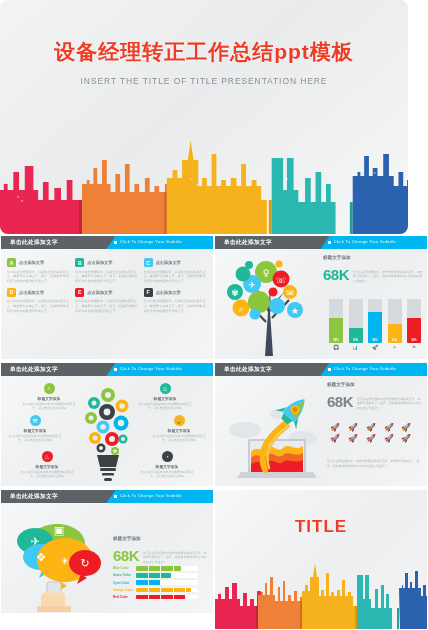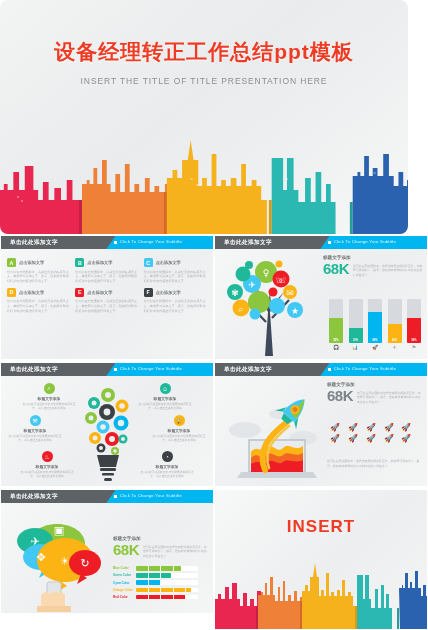--- a/index.html
+++ b/index.html
@@ -46,21 +46,21 @@
           display:grid; grid-template-columns:repeat(3,1fr); gap:4px 5px; }
   .card{ }
   .card-top{ display:flex; align-items:center; gap:3px; }
   .badge{ width:9px; height:9px; border-radius:1.5px; color:#fff;
           font-size:5.4px; font-weight:bold; display:flex; align-items:center; justify-content:center; }
   .card-h{ font-size:4.2px; font-weight:bold; color:#6f7579; }
   .card-b{ margin-top:2.5px; font-size:3.1px; line-height:1.55; color:#a9aeb1; }
 
   
   .stat-h{ font-size:4.6px; font-weight:bold; color:#6f7579; }
-  .stat-row{ display:flex; align-items:flex-start; gap:4px; margin-top:1px; }
+  .stat-row{ display:flex; align-items:flex-start; gap:4px; margin-top:7px; }
   .stat-big{ font-size:15px; font-weight:bold; letter-spacing:-.5px; line-height:1; }
   .stat-p{ font-size:2.9px; line-height:1.5; color:#a9aeb1; padding-top:3px; }
 
   
   .bars{ position:absolute; right:6px; bottom:9px; width:92px; height:52px;
          display:flex; align-items:flex-end; justify-content:space-between; }
   .bcol{ width:14px; }
   .btrack{ position:relative; width:14px; height:44px; background:#d6dade; border-radius:1px; }
   .bfill{ position:absolute; left:0; bottom:0; width:100%; border-radius:0 0 1px 1px; }
   .bpct{ position:absolute; left:0; bottom:1px; width:100%; text-align:center;
@@ -511,21 +511,21 @@
               <i></i>
               <i></i>
               <i></i>
             </div>
         </div>
       </div>
     </div>
   </div>
 
   <div class="slide" style="left:215px; top:490px; width:212px; height:139px;">
-    <div class="thanks">INSERT</div>
+    <div class="thanks">TITLE</div>
     <svg class="skyline" style="height:68px" viewBox="0 0 212 68" preserveAspectRatio="none">
       <path fill="#e8264f" d="M0 38h3v-5h3v5h4V26h4v12h3V22h5v16h3v7h3V32h4v13h3V38h4v7h3V30h4v15h5v23H0z"></path>
       <rect x="41" y="45" width="2" height="23" fill="#c81f44"></rect>
       <path fill="#ef8037" d="M43 34h3v-3h2v3h2V22h2v12h3V16h3v18h2v6h3V26h2v14h3V20h2v20h3v-6h3v6h3V30h3v10h3v-4h2v4h3v-6h3v6h2v28H43z"></path>
       <rect x="85" y="40" width="2" height="28" fill="#d46a27"></rect>
       <path fill="#f5b21c" d="M87 30h3v-6h3v6h2V16h3l2-14 2 14h2v19h2v-6h3v6h2V12h3v23h2v-4h3v4h3v-6h3v6h2V19h3v16h3v-4h3v4h2v10h3v24H87z"></path>
       <rect x="140" y="45" width="2" height="23" fill="#d99a12"></rect>
       <path fill="#2bb8b3" d="M142 14h6v24h2V14h4v24h2v9h4V28h3v19h3V24h3v23h2V33h3v14h3v21h-35z"></path>
       <rect x="182" y="47" width="2" height="21" fill="#23a09c"></rect>
       <path fill="#2a62b0" d="M184 27h3v-3h1v3h2V12h3v15h2v-6h2v6h3V10h3v17h3v8h2V24h3v11h2v-5h2v5h3V18h2v17h3v-3h2v3h4v35h-44z"></path>

